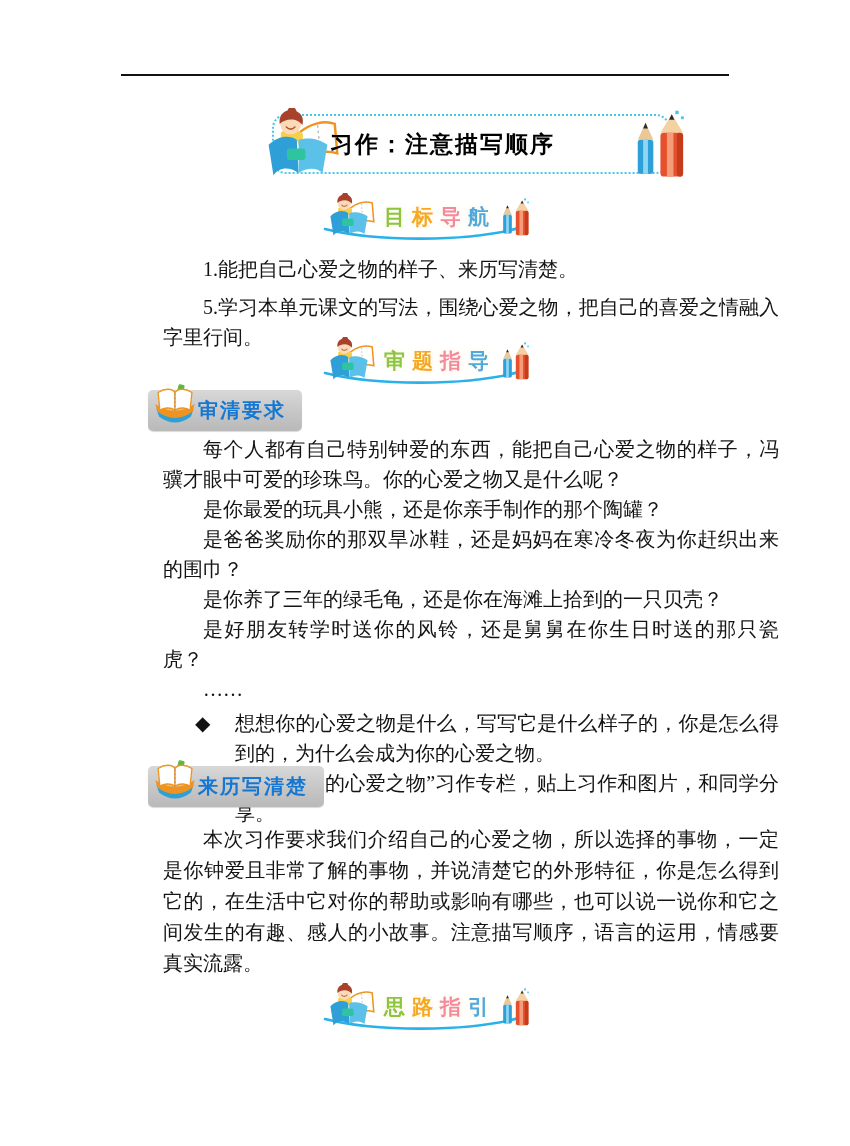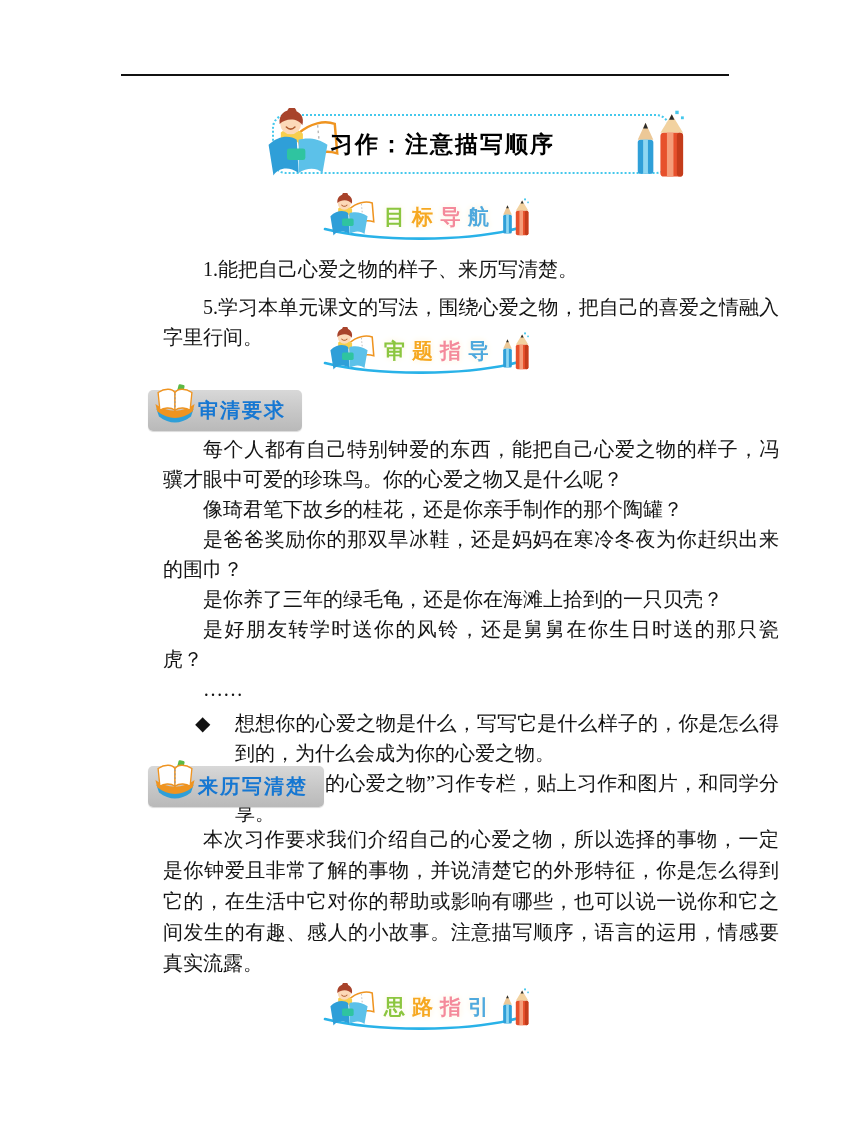--- a/index.html
+++ b/index.html
@@ -115,21 +115,21 @@
   <svg class="hdr-pencils">
       <use href="#sym-pencils"></use>
     </svg>
 </div>
 
 <div class="textblock" style="top:254px">
   <p class="goal-item">1.能把自己心爱之物的样子、来历写清楚。</p>
   <p class="goal-item">5.学习本单元课文的写法，围绕心爱之物，把自己的喜爱之情融入字里行间。</p>
 </div>
 
-<div class="section-header" style="top:324px">
+<div class="section-header" style="top:334px">
   <svg class="swoosh">
       <use href="#sym-swoosh"></use>
     </svg>
   <svg class="hdr-girl">
       <use href="#sym-girl"></use>
     </svg>
   <span class="hdr-text"><span class="hc0">审</span><span class="hc1">题</span><span class="hc2">指</span><span class="hc3">导</span></span>
   <svg class="hdr-pencils">
       <use href="#sym-pencils"></use>
     </svg>
@@ -137,21 +137,21 @@
 
 <div class="badge" style="top:390px">
   <svg class="badge-book">
       <use href="#sym-book"></use>
     </svg>
   <span class="badge-label">审清要求</span>
 </div>
 
 <div class="textblock" style="top:434px">
   <p class="indent">每个人都有自己特别钟爱的东西，能把自己心爱之物的样子，冯骥才眼中可爱的珍珠鸟。你的心爱之物又是什么呢？</p>
-  <p class="indent">像琦君笔下故乡的桂花，还是你亲手制作的那个陶罐？</p>
+  <p class="indent">是你最爱的玩具小熊，还是你亲手制作的那个陶罐？</p>
   <p class="indent">是爸爸奖励你的那双旱冰鞋，还是妈妈在寒冷冬夜为你赶织出来的围巾？</p>
   <p class="indent">是你养了三年的绿毛龟，还是你在海滩上拾到的一只贝壳？</p>
   <p class="indent">是好朋友转学时送你的风铃，还是舅舅在你生日时送的那只瓷虎？</p>
   <p class="indent">……</p>
   <div class="bullets">
     <p class="bullet-item"><span class="bullet-glyph">◆</span><span>想想你的心爱之物是什么，写写它是什么样子的，你是怎么得到的，为什么会成为你的心爱之物。</span></p>
     <p class="bullet-item"><span class="bullet-glyph">◆</span></p>
     <p class="bullet-item"><span class="bullet-glyph">◆</span><span>办一期“我的心爱之物”习作专栏，贴上习作和图片，和同学分享。</span></p>
   </div>
 </div>

